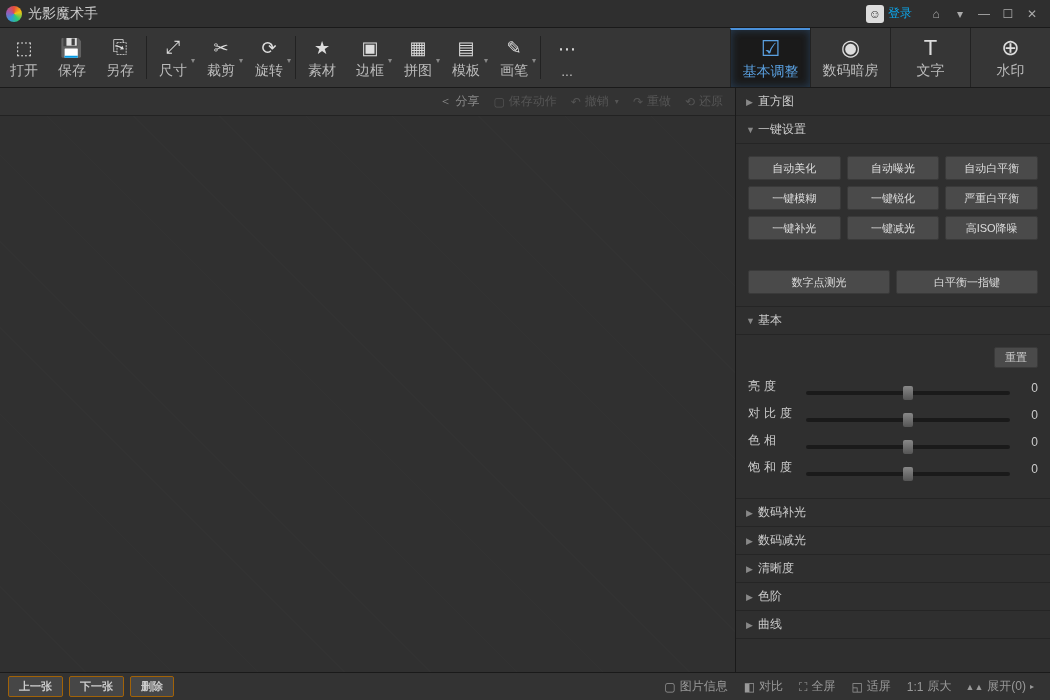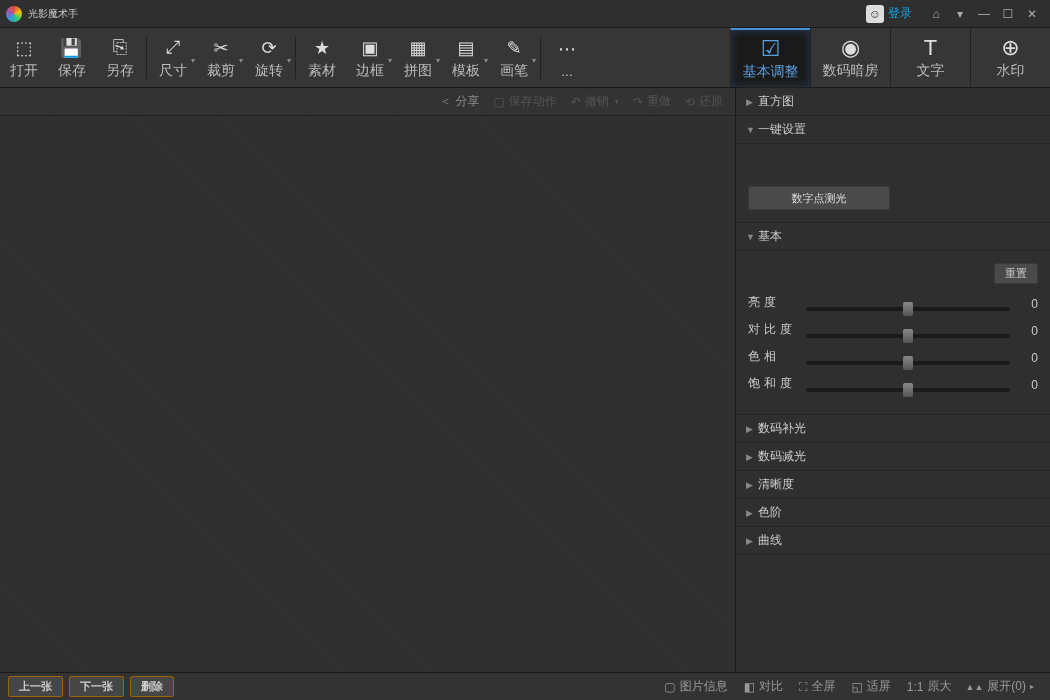--- a/index.html
+++ b/index.html
@@ -1,19 +1,19 @@
 <!DOCTYPE html>
 <html><head>
 <meta charset="utf-8">
 <style>
 * { margin: 0; padding: 0; box-sizing: border-box; font-family: "Microsoft YaHei", sans-serif; }
 body { background: #2a2a2a; color: #aaa; font-size: 12px; width: 1050px; height: 700px; overflow: hidden; display: flex; flex-direction: column; }
 .titlebar { height: 28px; background: #2f2f2f; border-bottom: 1px solid #1a1a1a; display: flex; align-items: center; padding: 0 6px; }
 .titlebar .logo { width: 16px; height: 16px; border-radius: 50%; background: conic-gradient(#e74c3c,#f1c40f,#2ecc71,#3498db,#9b59b6,#e74c3c); margin-right: 6px; }
-.titlebar .title { flex: 1; color: #ccc; font-size: 10px; }
+.titlebar .title { flex: 1; color: #ccc; font-size: 14px; }
 .titlebar .login-icon { width: 18px; height: 18px; background: #ddd; border-radius: 3px; margin-right: 4px; display:flex;align-items:center;justify-content:center;color:#333;font-size:12px;}
 .titlebar .login { color: #0ea5e9; margin-right: 12px; }
 .titlebar .winbtn { width: 24px; height: 20px; display: flex; align-items: center; justify-content: center; color: #aaa; cursor: pointer; }
 .toolbar { height: 60px; background: #363636; border-bottom: 1px solid #1a1a1a; display: flex; align-items: stretch; }
 .browse-btn { margin: 12px 10px; width: 90px; border: 1px solid #555; border-radius: 18px; display: flex; align-items: center; justify-content: center; color: #ccc; cursor: pointer; background: linear-gradient(#3a3a3a,#2c2c2c); }
 .tb-item { width: 48px; display: flex; flex-direction: column; align-items: center; justify-content: center; color: #ccc; cursor: pointer; position: relative; }
 .tb-ico { font-size: 18px; height: 24px; display: flex; align-items: center; justify-content: center; color: #ddd; }
 .tb-lbl { font-size: 14px; color: #bbb; margin-top: 2px; }
 .tb-sep { width: 1px; background: #222; margin: 8px 2px; }
 .tb-dd::after { content: "▾"; font-size: 8px; position: absolute; right: 2px; top: 28px; color: #888; }
@@ -169,22 +169,34 @@
     <div class="sect-hdr">
         <span class="arrow">▶</span>
         <span>直方图</span>
       </div>
 
     <div class="sect-hdr">
         <span class="arrow">▼</span>
         <span>一键设置</span>
       </div>
     <div class="sect-body">
+      <div class="btn-grid" id="oneclick-grid">
+          <div class="pbtn">自动美化</div>
+          <div class="pbtn">自动曝光</div>
+          <div class="pbtn">自动白平衡</div>
+          <div class="pbtn">一键模糊</div>
+          <div class="pbtn">一键锐化</div>
+          <div class="pbtn">严重白平衡</div>
+          <div class="pbtn">一键补光</div>
+          <div class="pbtn">一键减光</div>
+          <div class="pbtn">高ISO降噪</div>
+        </div>
       <div class="btn-grid2" id="oneclick-grid2">
           <div class="pbtn">数字点测光</div>
+          <div class="pbtn">白平衡一指键</div>
         </div>
     </div>
 
     <div class="sect-hdr">
         <span class="arrow">▼</span>
         <span>基本</span>
       </div>
     <div class="sect-body">
       <div class="reset-row">
           <div class="reset-btn">重置</div>

